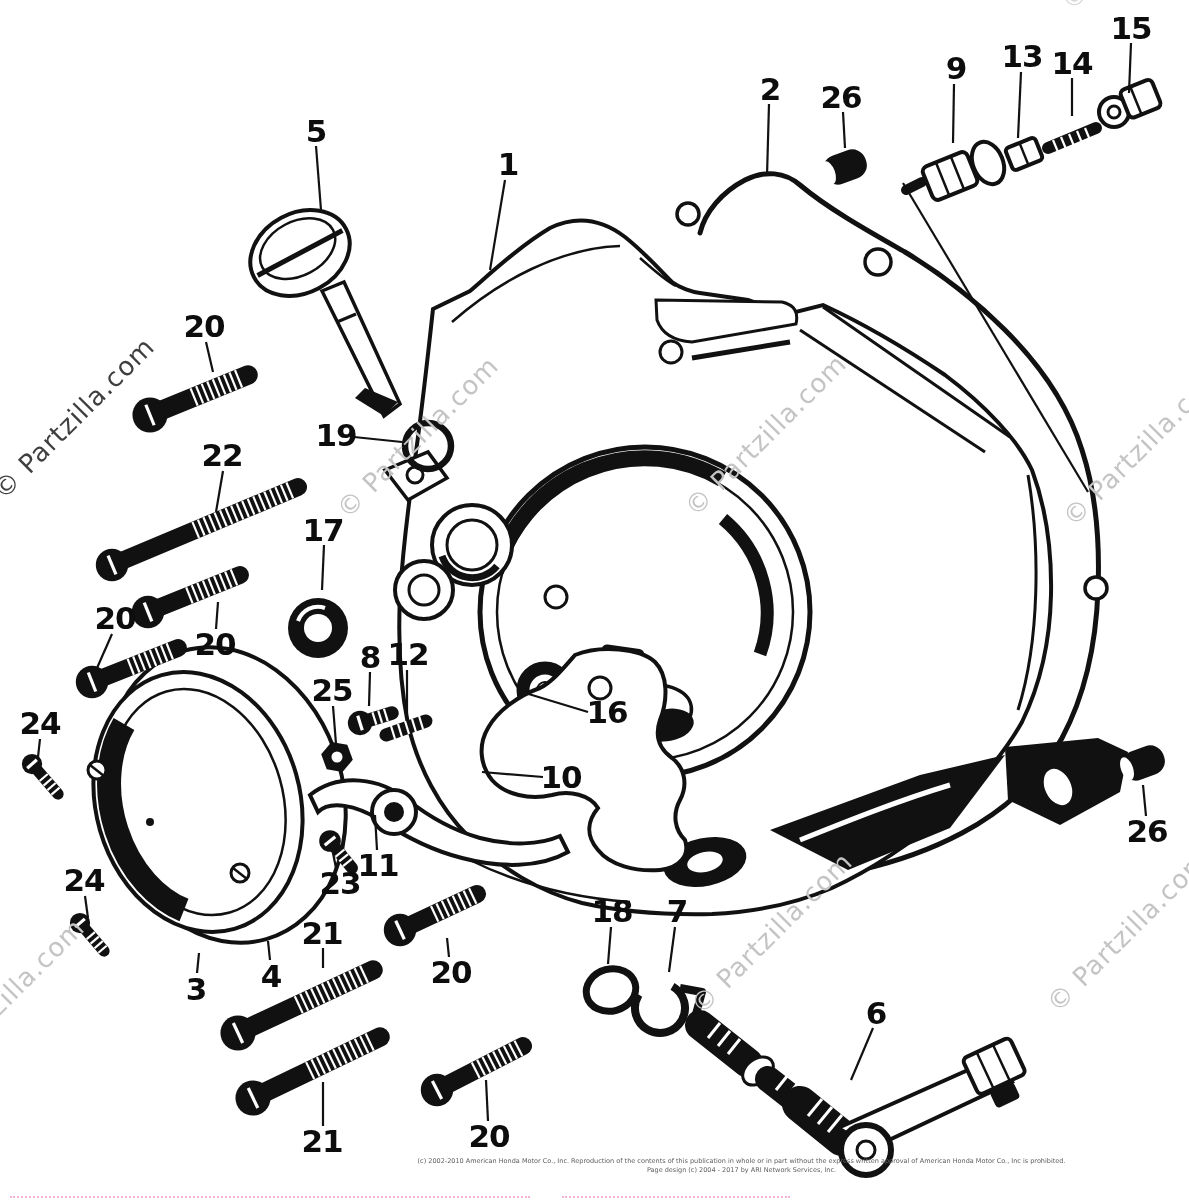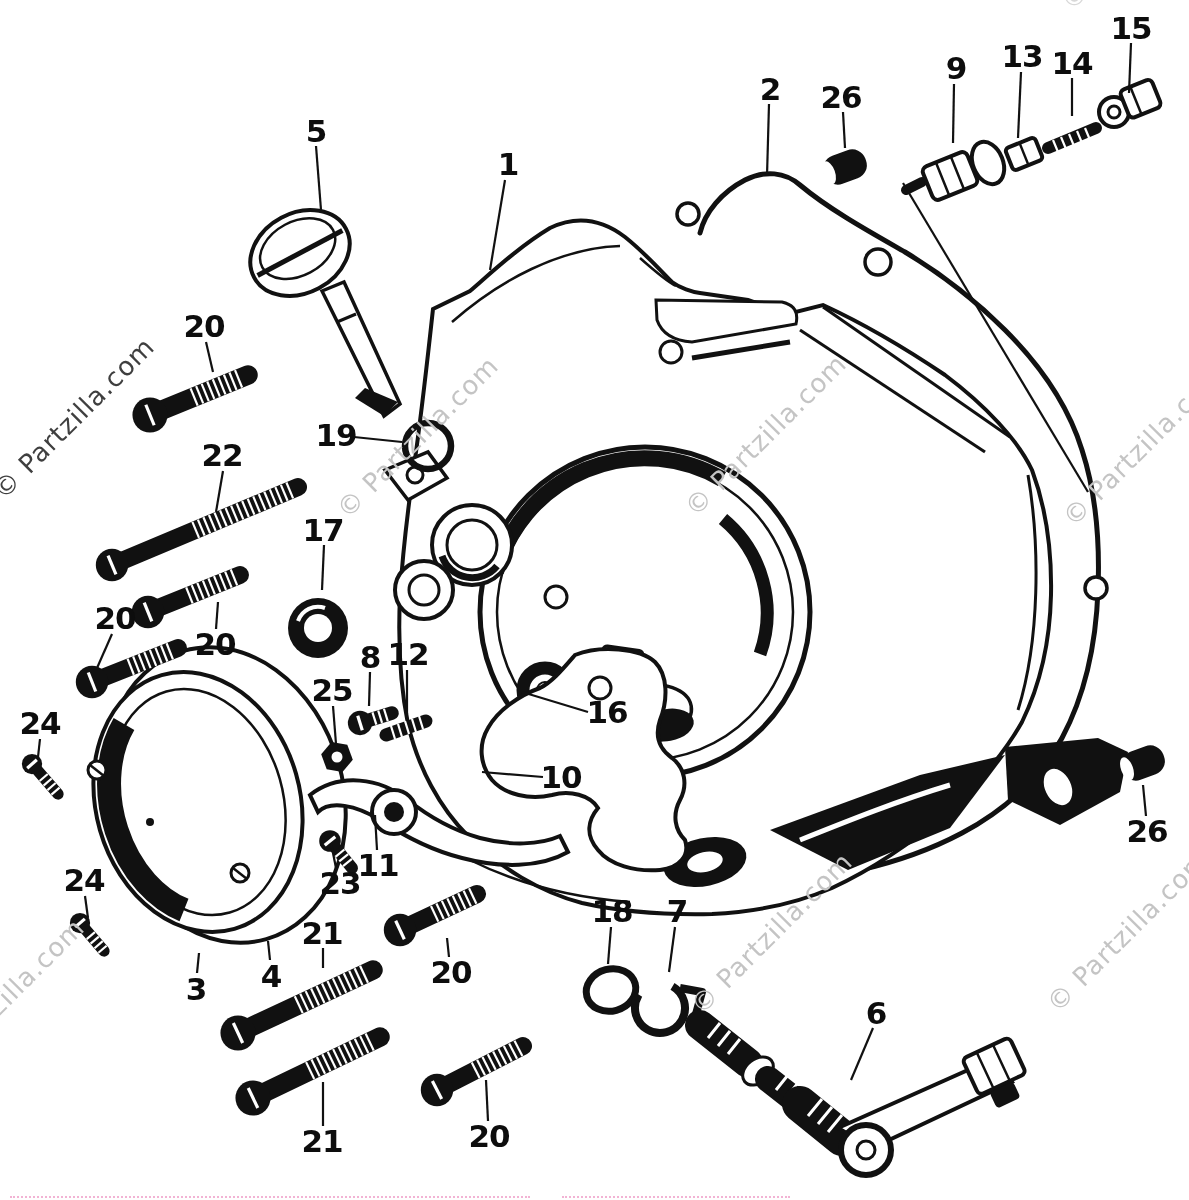--- a/index.html
+++ b/index.html
@@ -435,17 +435,19 @@
       <span class="watermark" style="left: 352px; top: 494px; color: rgb(196, 196, 196);">© Partzilla.com</span>
       <span class="watermark" style="left: 700px; top: 492px; color: rgb(196, 196, 196);">© Partzilla.com</span>
       <span class="watermark" style="left: 1078px; top: 502px; color: rgb(196, 196, 196);">© Partzilla.com</span>
       <span class="watermark" style="left: -62px; top: 1056px; color: rgb(196, 196, 196);">© Partzilla.com</span>
       <span class="watermark" style="left: 706px; top: 990px; color: rgb(196, 196, 196);">© Partzilla.com</span>
       <span class="watermark" style="left: 1062px; top: 988px; color: rgb(196, 196, 196);">© Partzilla.com</span>
       <span class="watermark" style="left: 1076px; top: -14px; color: rgb(216, 216, 216);">© Partzilla.com</span>
     </div>
 
   <div id="footer">
+    <div>(c) 2002-2010 American Honda Motor Co., Inc. Reproduction of the contents of this publication in whole or in part without the express written approval of American Honda Motor Co., Inc is prohibited.</div>
+    <div>Page design (c) 2004 - 2017 by ARI Network Services, Inc.</div>
   </div>
 
   <div id="dotline-a" class="dotline"></div>
   <div id="dotline-b" class="dotline"></div>
 </div>
 
 </body></html>

